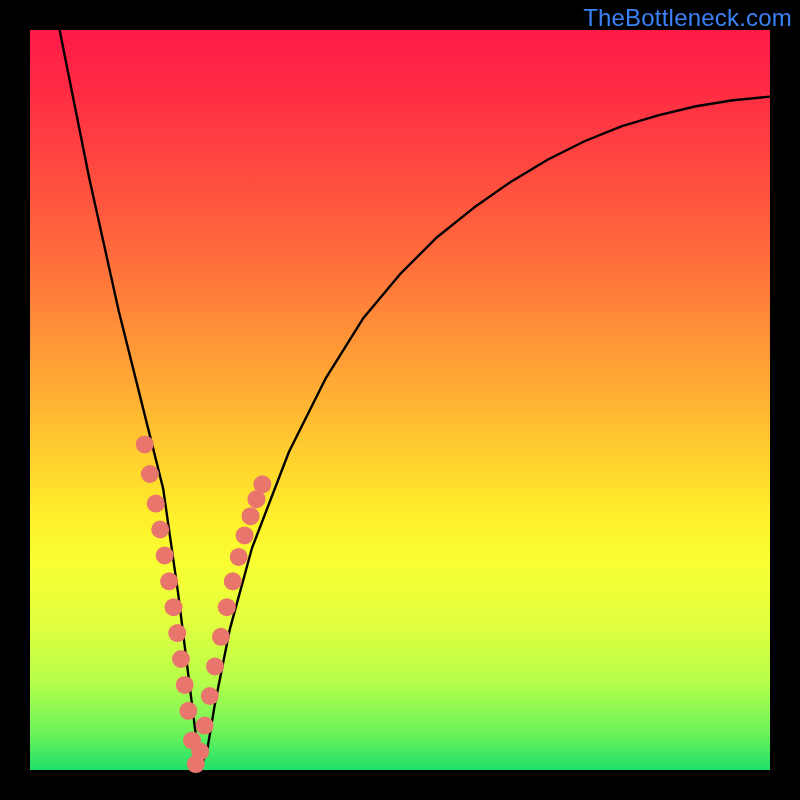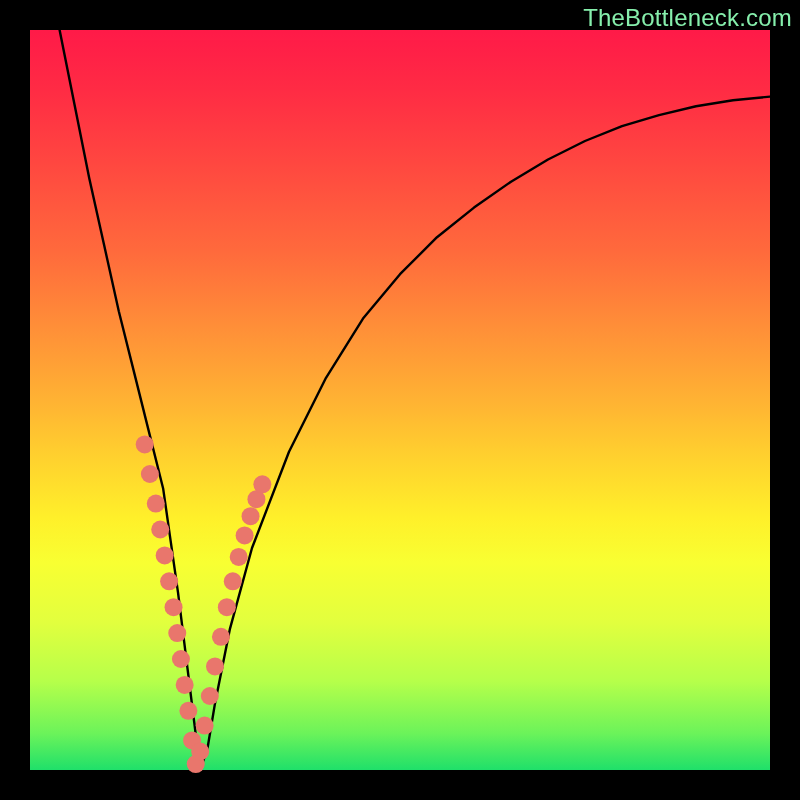--- a/index.html
+++ b/index.html
@@ -40,21 +40,21 @@
       #e2ff3e 80%,
       #b6ff4a 88%,
       #6cf35a 95%,
       #1fe06a 100%
     );
   }
   .watermark {
     position: absolute;
     top: 4px;
     right: 8px;
-    color: #86efac;
+    color: #3b82f6;
     font-size: 24px;
     font-weight: 400;
     letter-spacing: 0.2px;
     user-select: none;
   }
   svg.curve {
     position: absolute;
     left: 0;
     top: 0;
     width: 740px;

